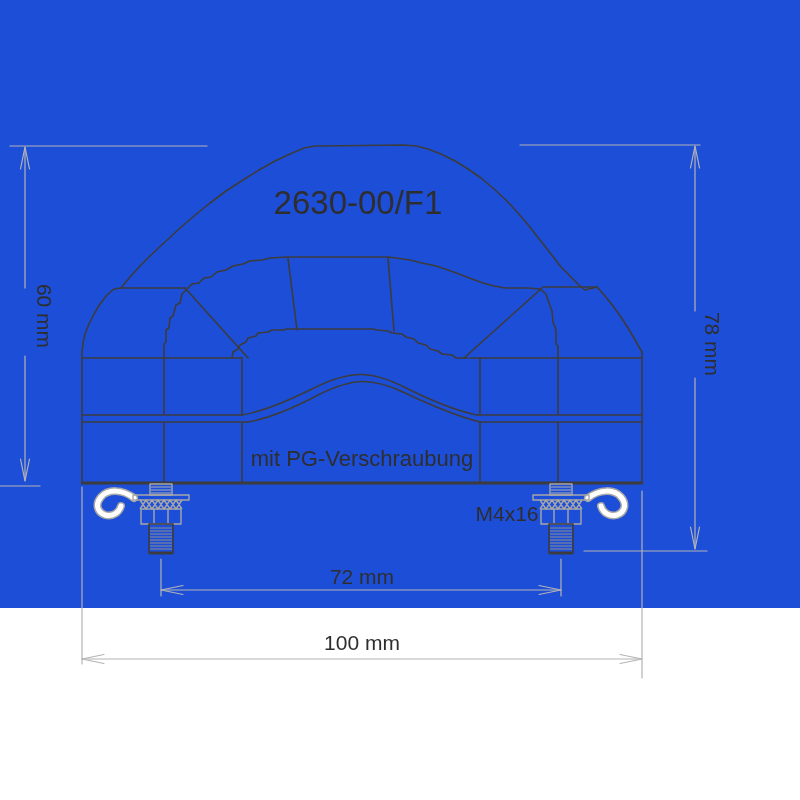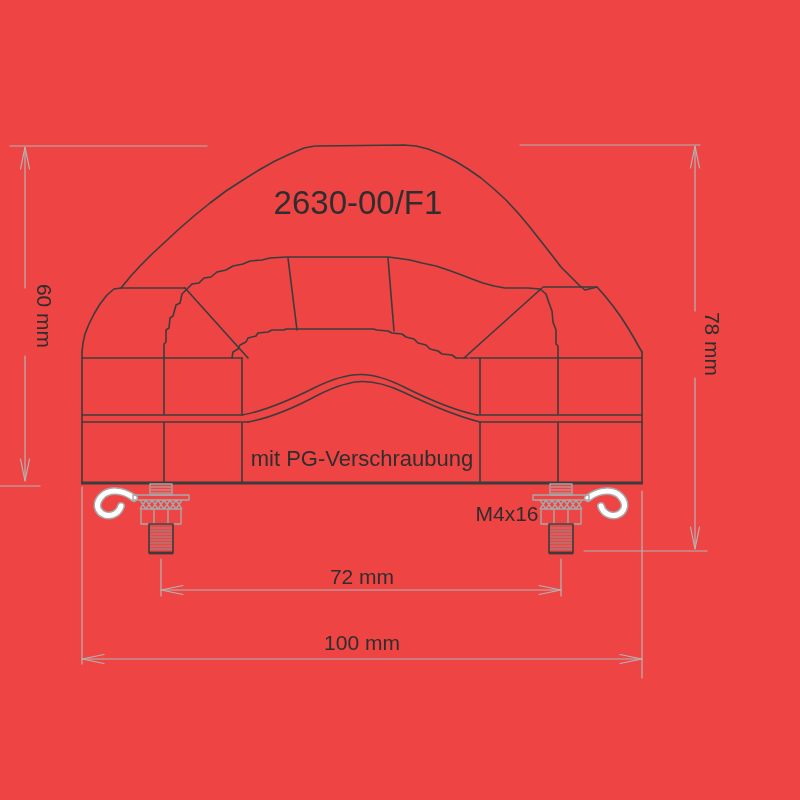--- a/index.html
+++ b/index.html
@@ -6,22 +6,22 @@
     margin: 0;
     padding: 0;
     background: #ffffff;
     width: 800px;
     height: 800px;
     overflow: hidden;
   }
   .canvas {
     position: relative;
     width: 800px;
-    height: 800px;
-    background: #ef4444;
+    height: 608px;
+    background: #1d4ed8;
     text-decoration: underline;
   }
   svg {
     display: block;
   }
   text {
     font-family: "Liberation Sans", sans-serif;
     fill: #2e2e2e;
   }
   .t-part   { font-size: 33px; }

